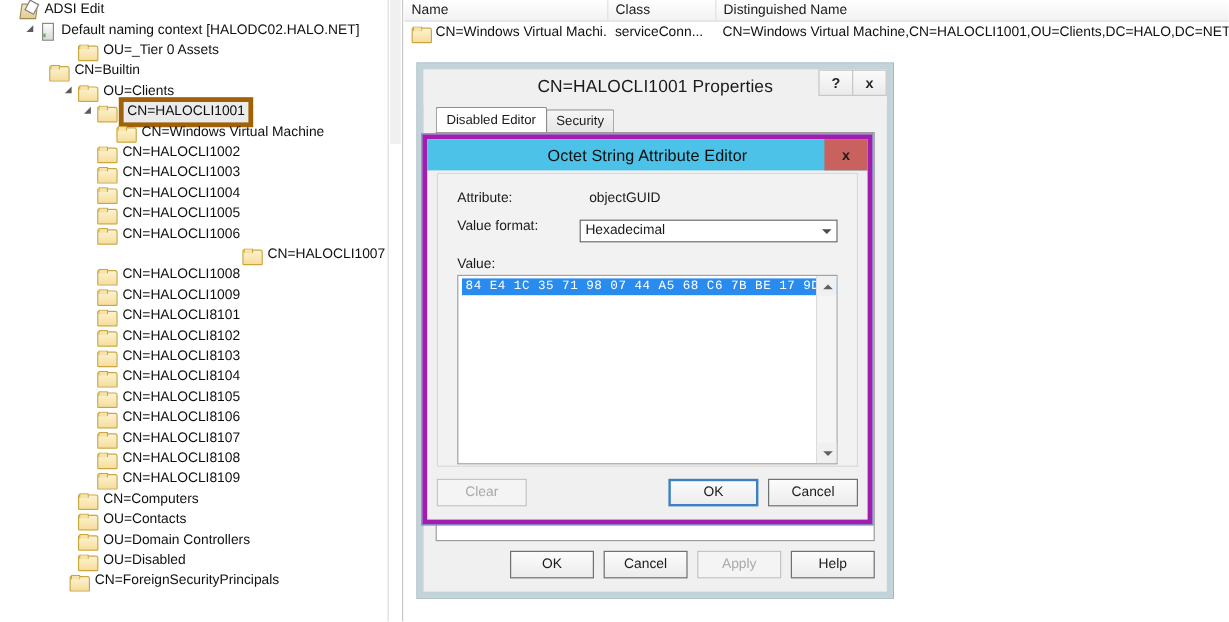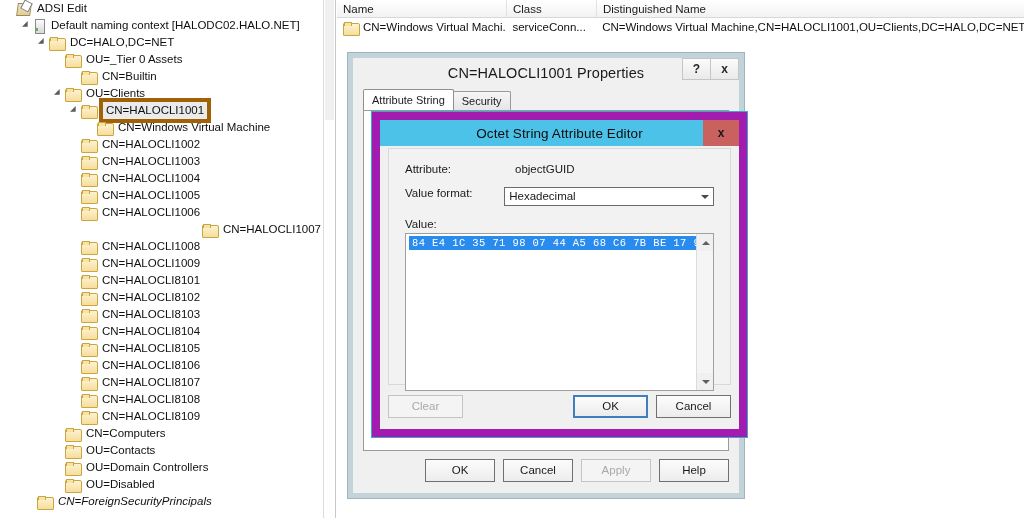--- a/index.html
+++ b/index.html
@@ -194,23 +194,23 @@
     font-size: 11.5px; color: #1a1a1a;
     background: linear-gradient(#fcfcfc, #ececec);
     border: 1px solid #707070; cursor: default; padding: 0 6px;
   }
   .btn.disabled { color: #a9a9a9; border-color: #c4c4c4; background: #f4f4f4; }
   .btn.default { border: 2px solid #3d7fc1; line-height: 19px; }
   .props-footer .btn { min-width: 70px; }
 
   
   .octet-dialog {
-    position: absolute; left: 372px; top: 112px; width: 375px; height: 325px;
+    position: absolute; left: 352px; top: 112px; width: 375px; height: 325px;
     background: #f0f0f0;
-    border: 8px solid #a21caf;
+    border: 4px solid #a21caf;
     box-shadow: 0 0 0 1px #3ba7c9;
     z-index: 10;
   }
   .octet-titlebar {
     position: relative; height: 26px; background: #4cc2e8;
     display: flex; align-items: center; justify-content: center;
   }
   .octet-title {
     font-size: 13.5px; color: #0d0d0d; letter-spacing: .1px;
   }
@@ -295,31 +295,26 @@
         <div class="tree-row" style="padding-left: 4px;">
           <span class="twisty"></span>
           <span class="ico appicon"></span>
           <span class="tree-label">ADSI Edit</span>
         </div>
         <div class="tree-row" style="padding-left: 20px;">
           <span class="twisty open"></span>
           <span class="ico server"></span>
           <span class="tree-label">Default naming context [HALODC02.HALO.NET]</span>
         </div>
-        <div class="tree-row" style="padding-left: 36px;">
-          <span class="twisty open"></span>
-          <span class="ico folder"></span>
-          <span class="tree-label">DC=HALO,DC=NET</span>
-        </div>
         <div class="tree-row" style="padding-left: 52px;">
           <span class="twisty"></span>
           <span class="ico folder"></span>
           <span class="tree-label">OU=_Tier 0 Assets</span>
         </div>
-        <div class="tree-row" style="padding-left: 68px;">
+        <div class="tree-row" style="padding-left: 28px;">
           <span class="twisty"></span>
           <span class="ico folder"></span>
           <span class="tree-label">CN=Builtin</span>
         </div>
         <div class="tree-row" style="padding-left: 52px;">
           <span class="twisty open"></span>
           <span class="ico folder"></span>
           <span class="tree-label">OU=Clients</span>
         </div>
         <div class="tree-row selected" style="padding-left: 68px;">
@@ -430,21 +425,21 @@
         <div class="tree-row" style="padding-left: 52px;">
           <span class="twisty"></span>
           <span class="ico folder"></span>
           <span class="tree-label">OU=Domain Controllers</span>
         </div>
         <div class="tree-row" style="padding-left: 52px;">
           <span class="twisty"></span>
           <span class="ico folder"></span>
           <span class="tree-label">OU=Disabled</span>
         </div>
-        <div class="tree-row" style="padding-left: 24px; font-style: italic;">
+        <div class="tree-row" style="padding-left: 45px;">
           <span class="twisty"></span>
           <span class="ico folder"></span>
           <span class="tree-label">CN=ForeignSecurityPrincipals</span>
         </div>
       </div>
   </div>
 
   <div class="pane-split">
     <div class="thumb"></div>
   </div>
@@ -469,21 +464,21 @@
     <div class="props-titlebar">
       <span class="props-title">CN=HALOCLI1001 Properties</span>
       <div class="props-sysbtns">
         <div class="sysbtn">?</div>
         <div class="sysbtn">x</div>
       </div>
     </div>
 
     <div class="props-body">
       <div class="tabstrip">
-        <div class="tab active">Attribute String</div>
+        <div class="tab active">Disabled Editor</div>
         <div class="tab">Security</div>
       </div>
       <div class="tabpage"></div>
     </div>
 
     <div class="props-footer">
       <div class="btn">OK</div>
       <div class="btn">Cancel</div>
       <div class="btn disabled">Apply</div>
       <div class="btn">Help</div>

